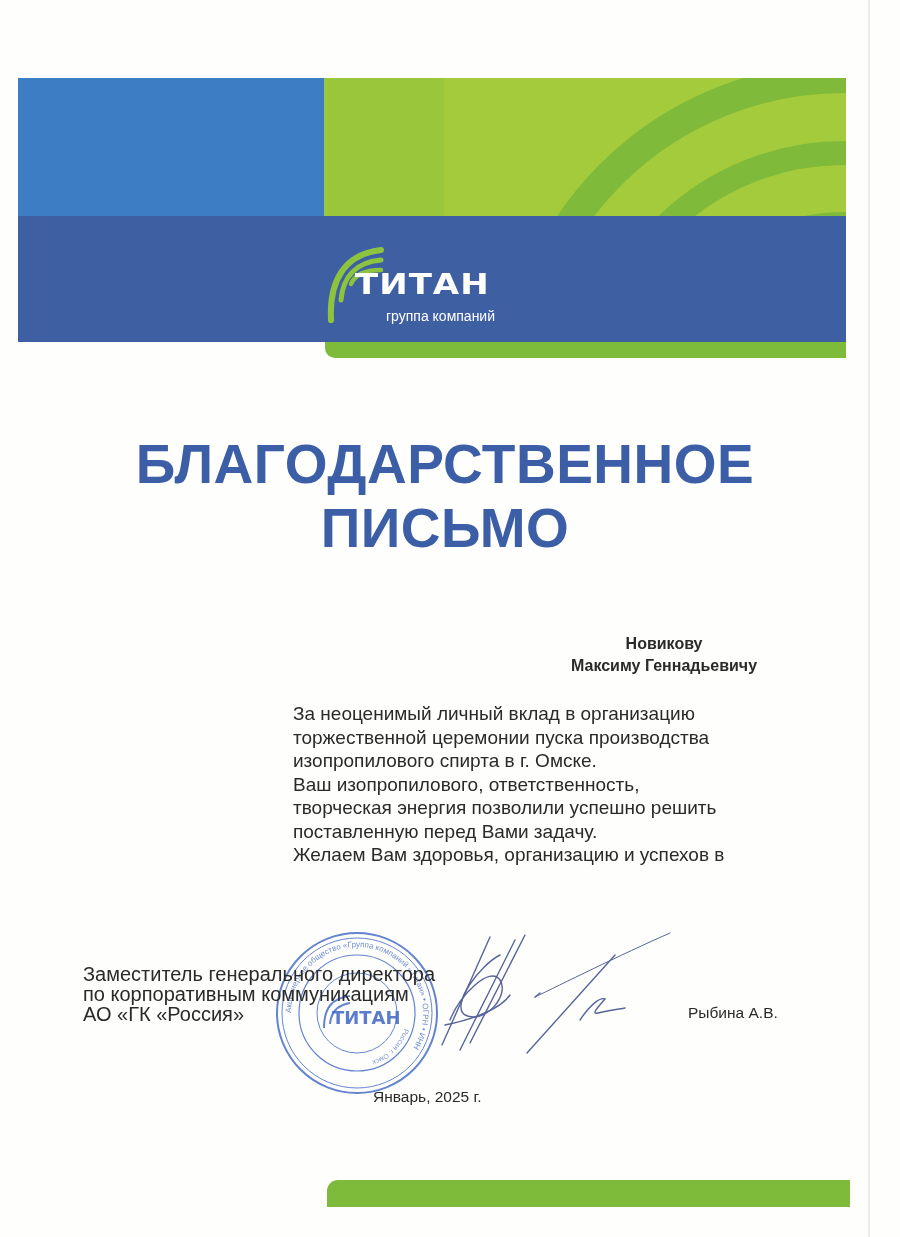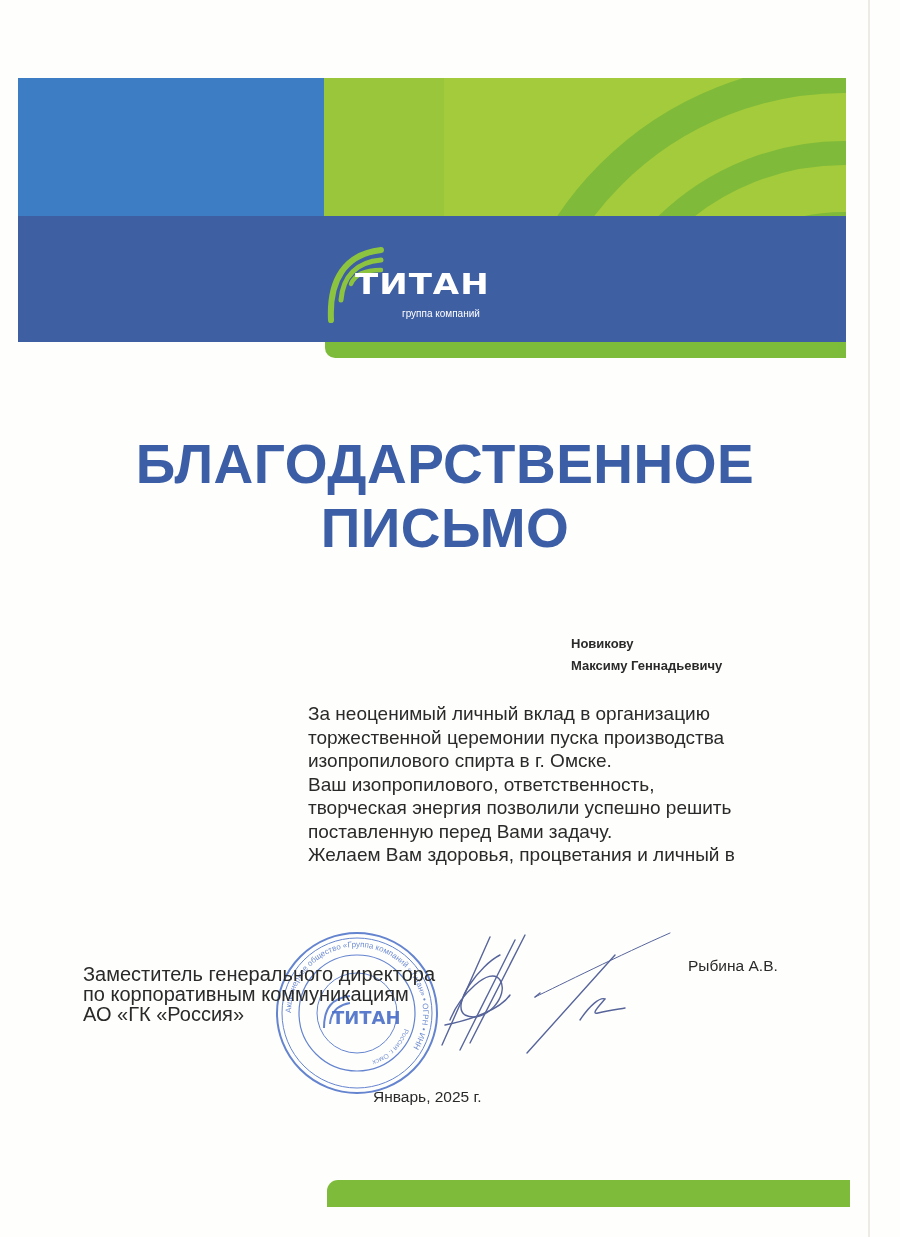--- a/index.html
+++ b/index.html
@@ -47,62 +47,63 @@
       font-family: "DejaVu Sans", sans-serif;
       font-weight: bold;
       font-size: 34px;
       letter-spacing: 1px;
       color: #ffffff;
       line-height: 34px;
       transform: scaleY(0.82);
       transform-origin: left top;
     }
     .logo-sub {
-      position: absolute; left: 77px; top: 68px;
-      font-size: 10px; color: #ffffff;
+      position: absolute; left: 61px; top: 68px;
+      font-size: 14px; color: #ffffff;
       font-family: "Liberation Sans", sans-serif;
     }
     .logo-arcs { position: absolute; left: 0; top: 0; }
 
     
     .title {
       position: absolute; left: 0; top: 432px; width: 862px;
       text-align: center;
       font-family: "Liberation Sans", sans-serif;
       font-weight: bold;
       font-size: 55px;
       line-height: 64px;
       color: #3b5ea6;
       letter-spacing: 0.5px;
     }
     .title div { display: block; margin-left: 28px; }
 
     
     .recipient {
       position: absolute; left: 571px; top: 633px;
-      font-weight: bold; font-size: 13px; line-height: 22px;
+      font-weight: bold; font-size: 16px; line-height: 22px;
       color: #2a2a2a;
+      text-align: center;
     }
     .recipient div { white-space: nowrap; }
 
     
     .body-text {
-      position: absolute; left: 308px; top: 702px; width: 520px;
+      position: absolute; left: 293px; top: 702px; width: 520px;
       font-size: 19px; line-height: 23.5px; color: #2a2a2a;
     }
     .body-text div { white-space: nowrap; }
 
     
     .signer {
       position: absolute; left: 83px; top: 964px;
       font-size: 20px; line-height: 20px; color: #2a2a2a;
     }
     .signer div { white-space: nowrap; }
     .signer-name {
-      position: absolute; left: 688px; top: 957px;
+      position: absolute; left: 688px; top: 1004px;
       font-size: 15.5px; color: #2a2a2a;
     }
     .date {
       position: absolute; left: 373px; top: 1088px;
       font-size: 15.5px; color: #2a2a2a;
     }
     .stamp { position: absolute; left: 272px; top: 928px; }
     .signature { position: absolute; left: 440px; top: 925px; }
 
     
@@ -155,21 +156,21 @@
     <div>Максиму Геннадьевичу</div>
   </div>
 
   <div class="body-text">
     <div>За неоценимый личный вклад в организацию</div>
     <div>торжественной церемонии пуска производства</div>
     <div>изопропилового спирта в г. Омске.</div>
     <div>Ваш изопропилового, ответственность,</div>
     <div>творческая энергия позволили успешно решить</div>
     <div>поставленную перед Вами задачу.</div>
-    <div>Желаем Вам здоровья, процветания и личный в</div>
+    <div>Желаем Вам здоровья, организацию и успехов в</div>
   </div>
 
   <svg class="stamp" width="170" height="170" viewBox="0 0 170 170">
     <defs>
       <path id="ringPath" d="M85,85 m-66,0 a66,66 0 1,1 132,0 a66,66 0 1,1 -132,0"></path>
       <path id="innerRing" d="M85,85 m-50,0 a50,50 0 1,1 100,0 a50,50 0 1,1 -100,0"></path>
     </defs>
     <g fill="none" stroke="#4a6fc8" opacity="0.85">
       <circle cx="85" cy="85" r="80" stroke-width="2"></circle>
       <circle cx="85" cy="85" r="75" stroke-width="1"></circle>

